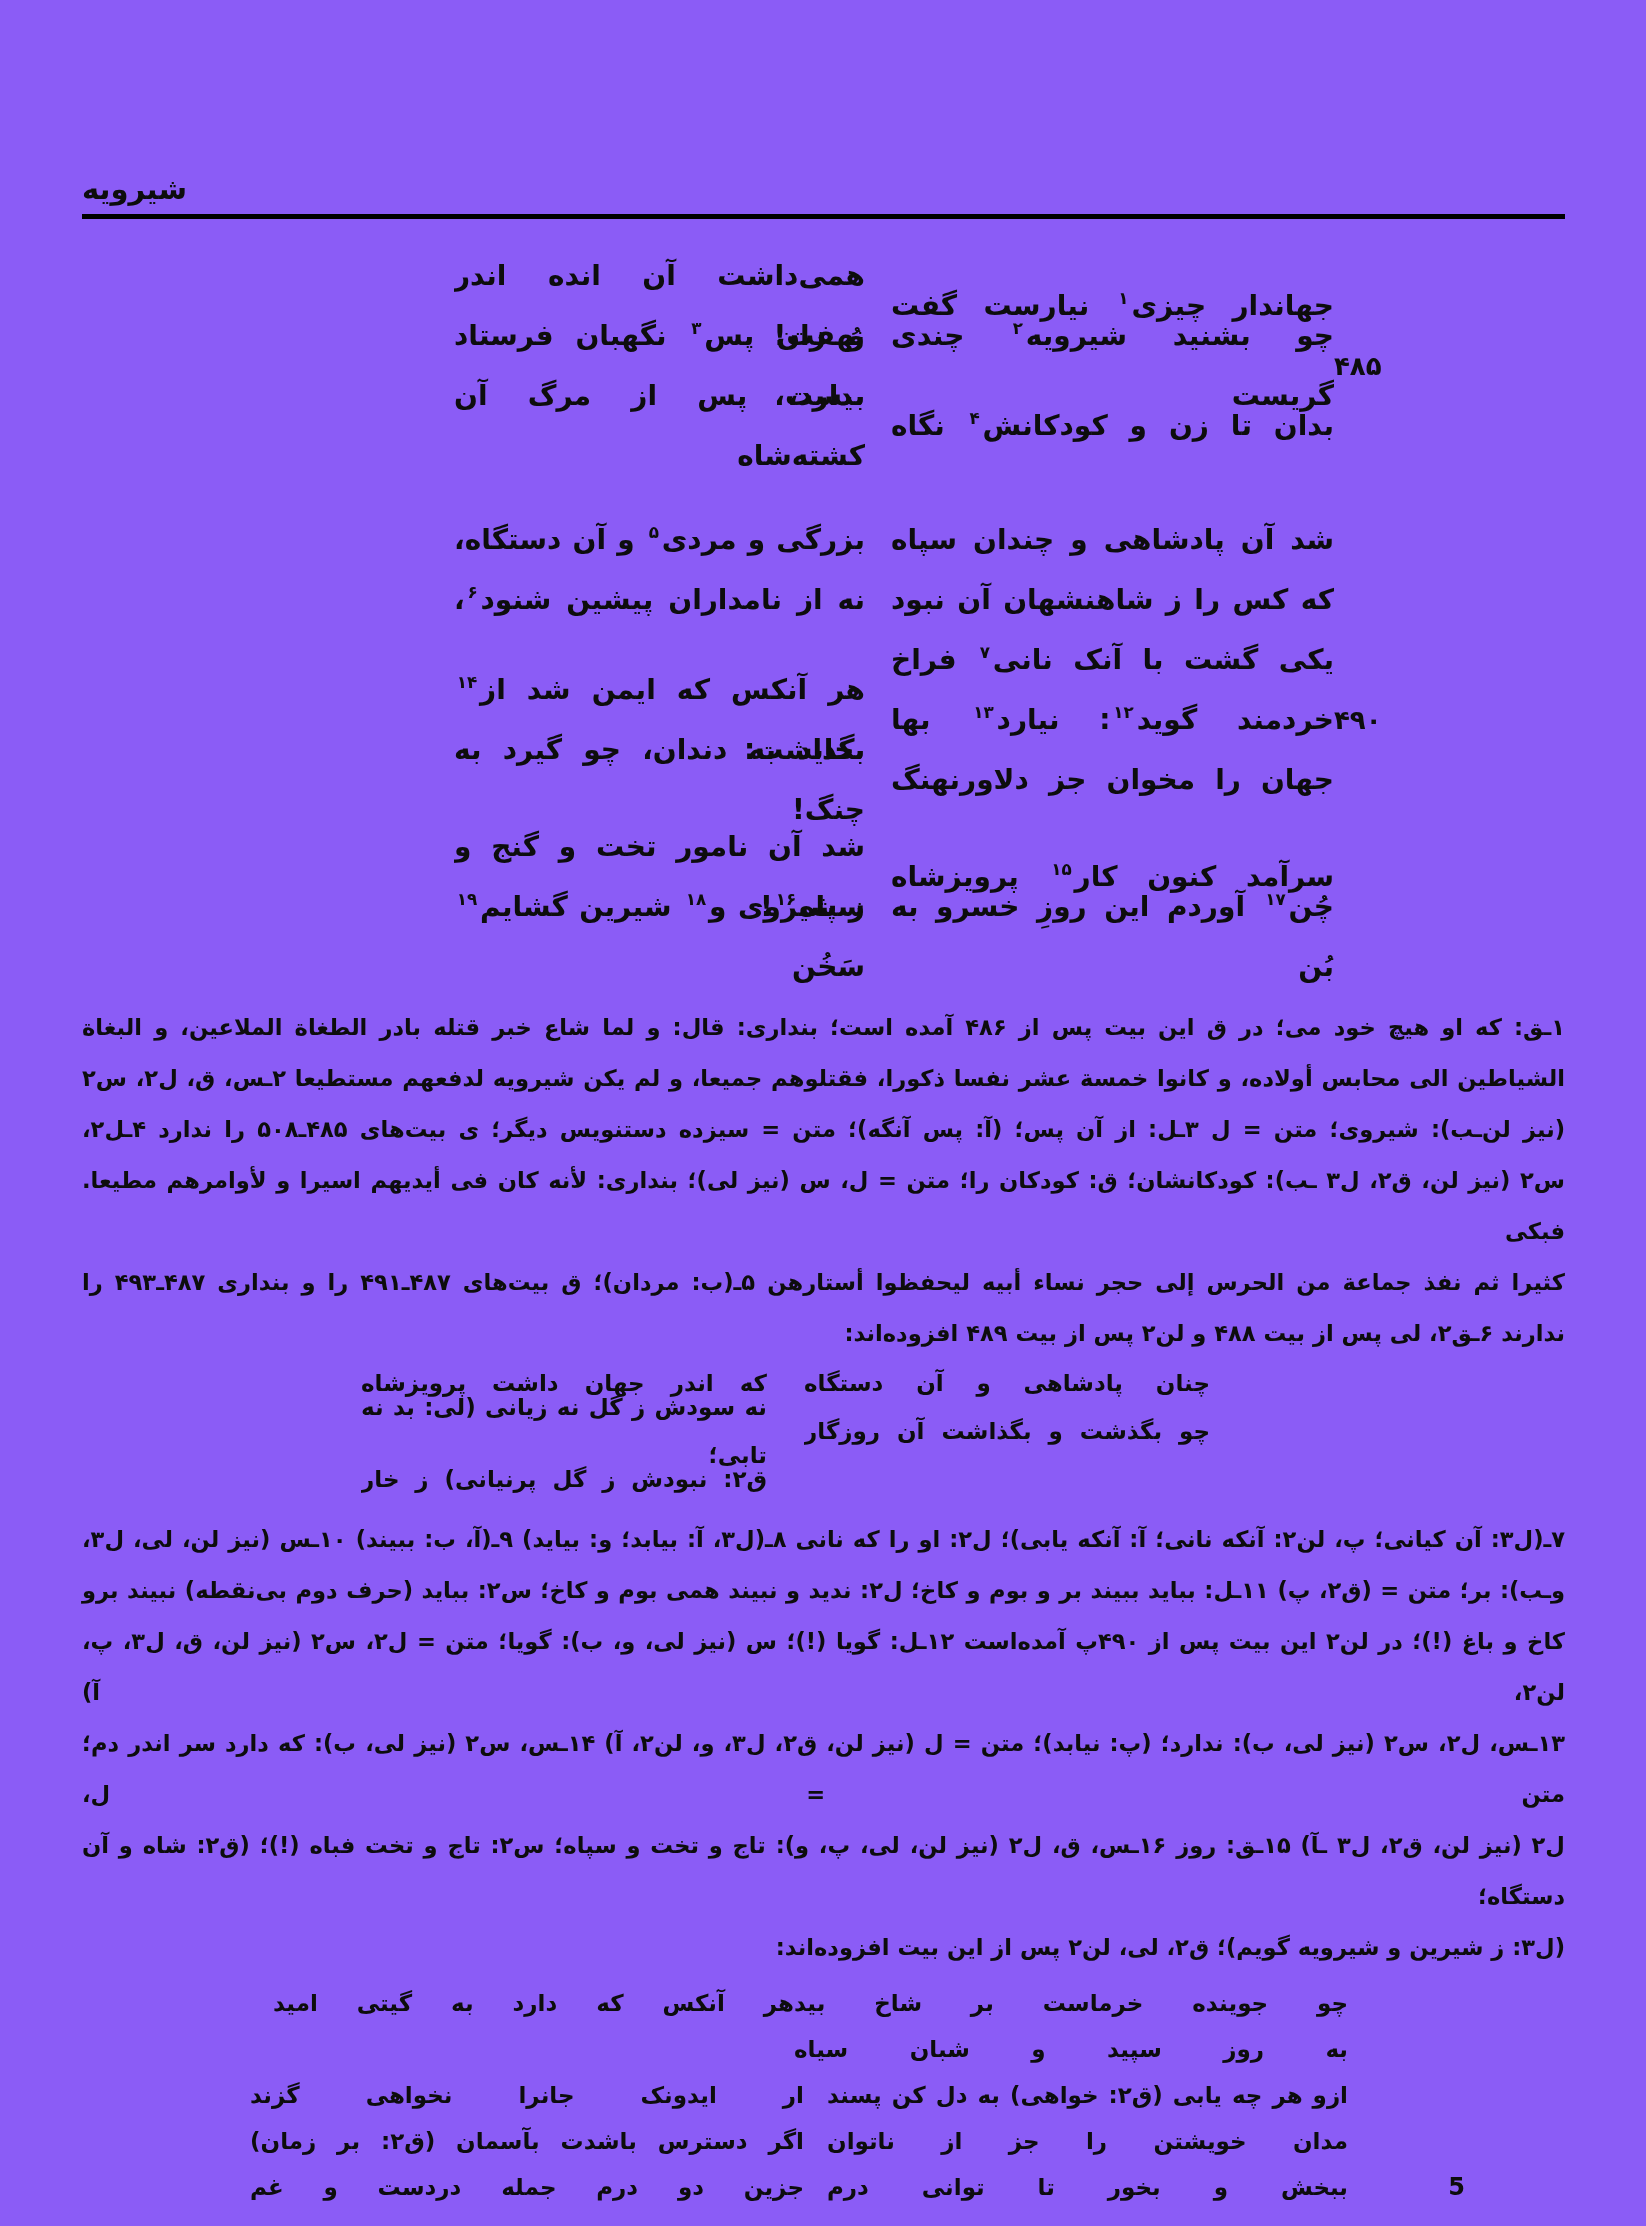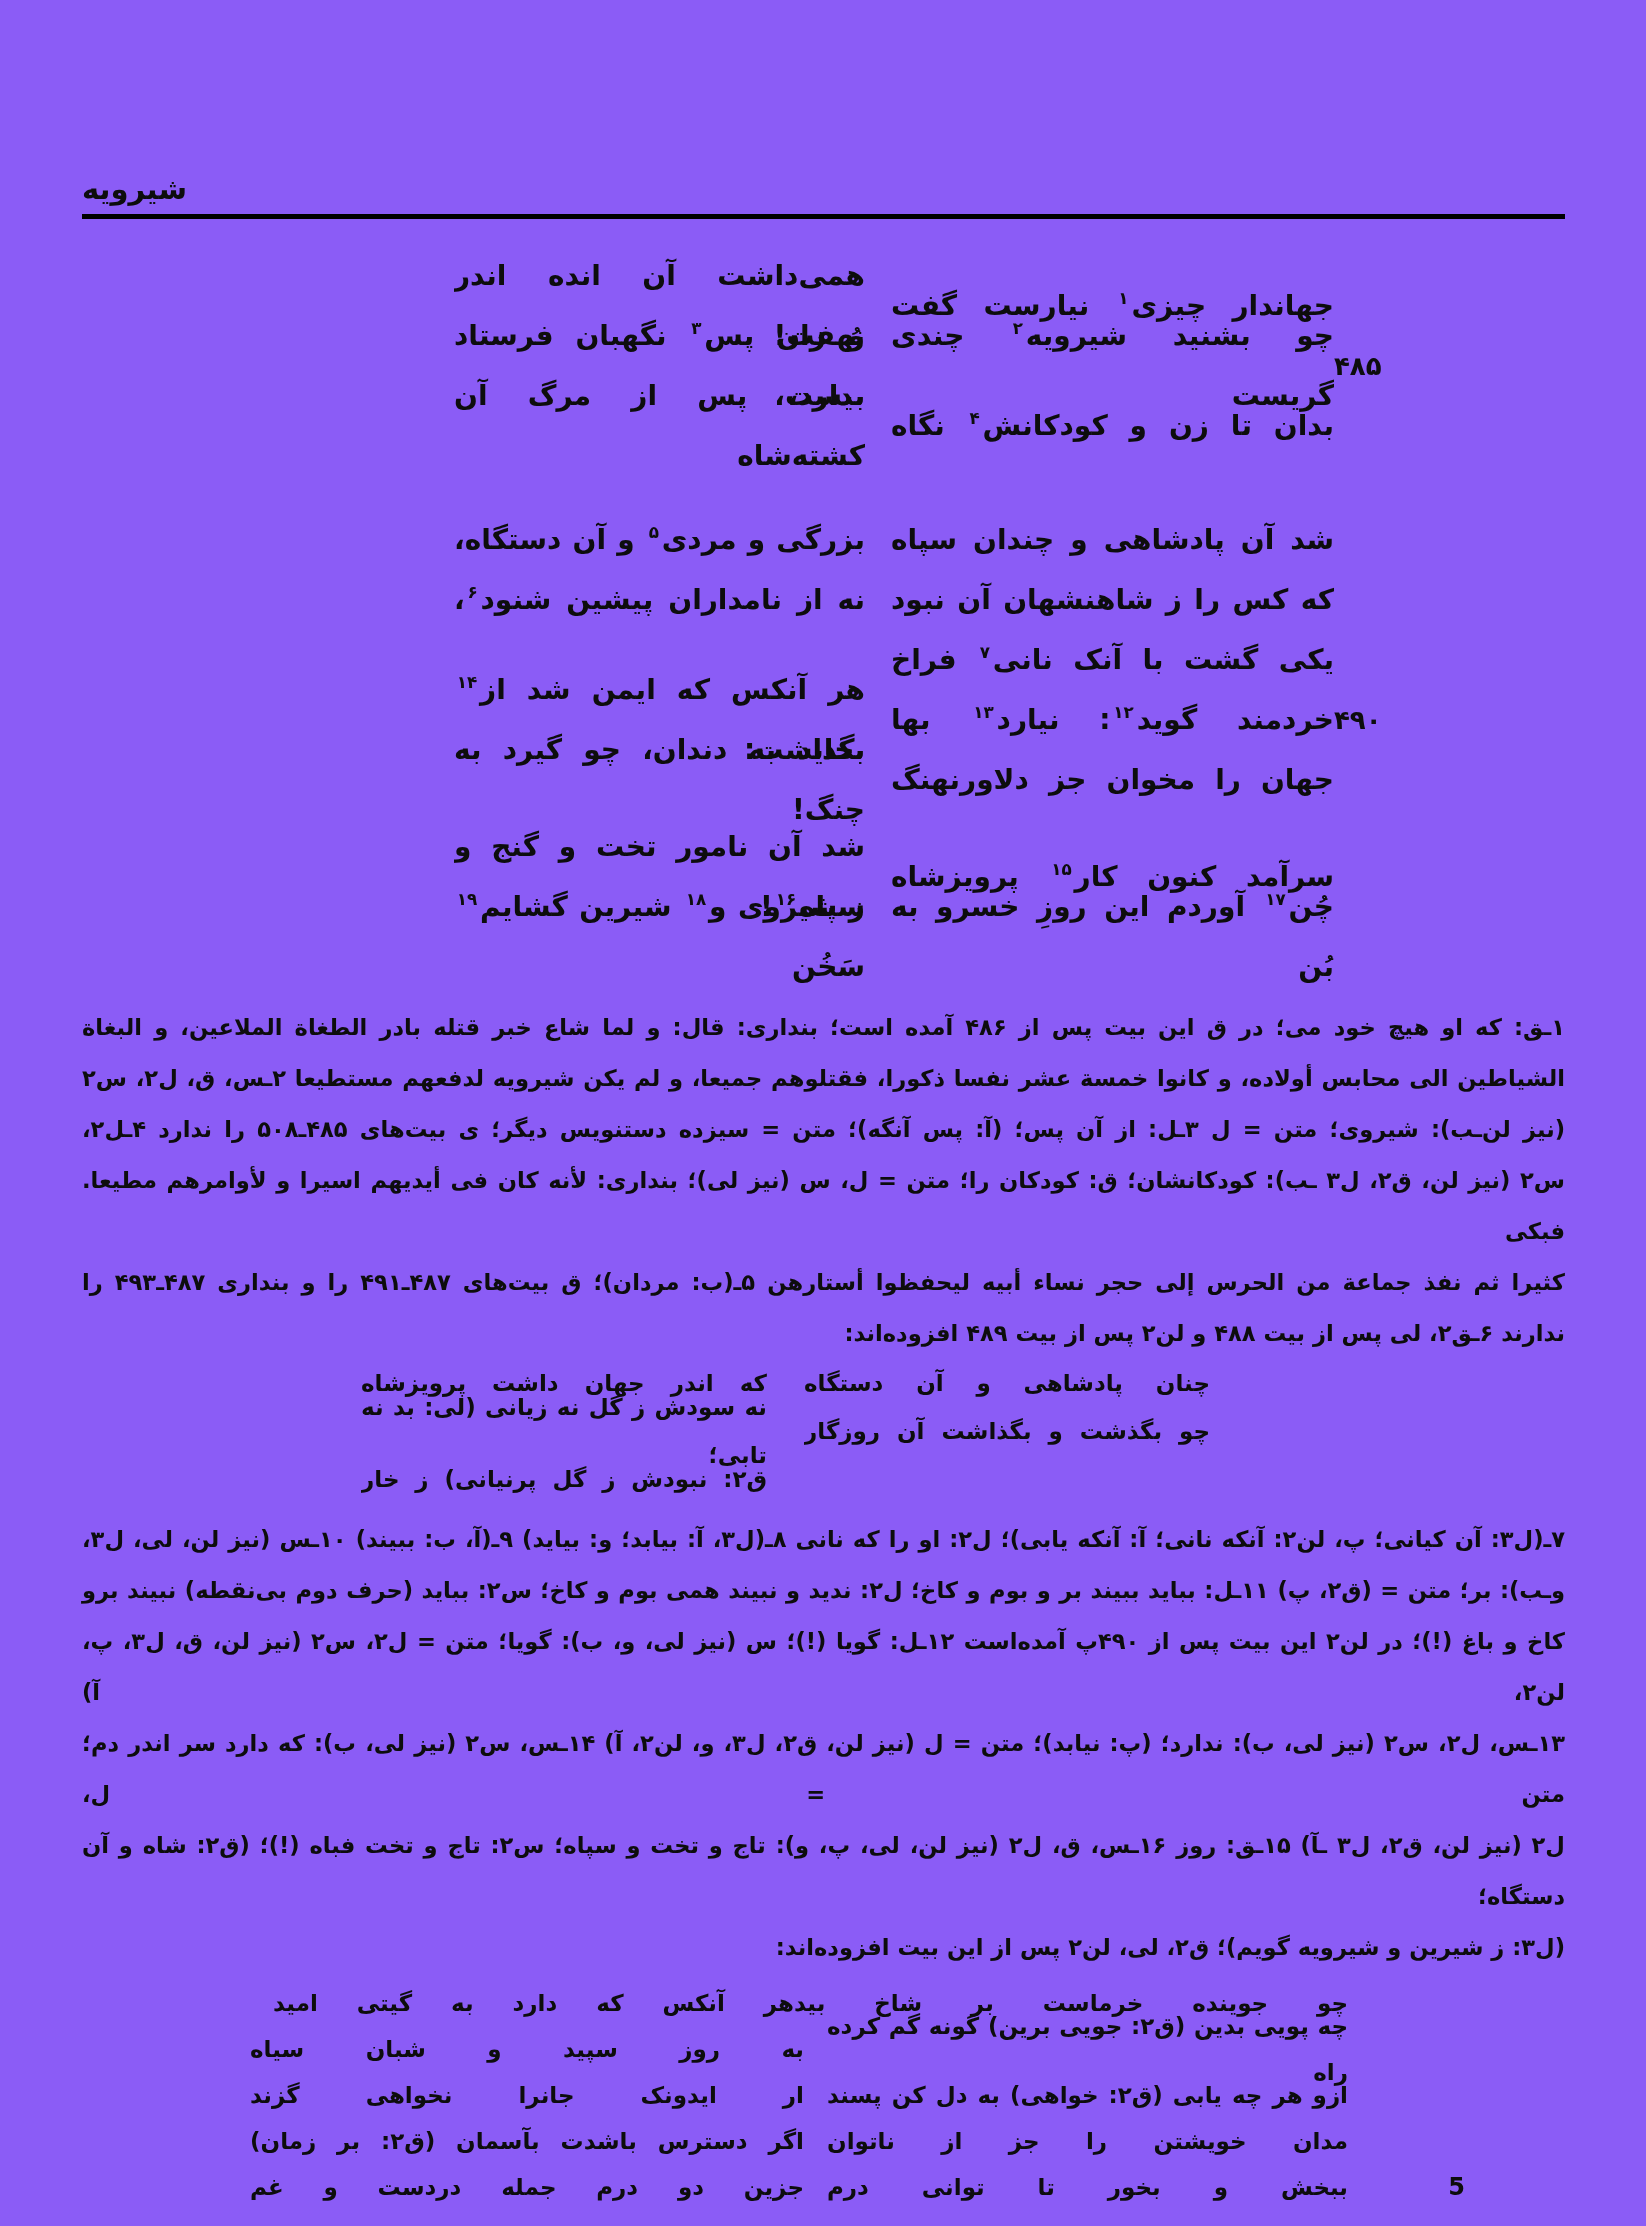--- a/index.html
+++ b/index.html
@@ -151,21 +151,20 @@
     </div>
 
     <div class="iv2">
       <div class="ivrow">
         <div class="ivnum"></div>
         <div class="hemi hemi-l">چو جوینده خرماست بر شاخ بید</div>
         <div class="hemi hemi-r">هر آنکس که دارد به گیتی امید</div>
       </div>
       <div class="ivrow">
         <div class="ivnum"></div>
-        <div class="hemi hemi-r">چه پویی بدین (ق۲: جویی برین) گونه گم کرده راه</div>
         <div class="hemi hemi-l">به روز سپید و شبان سیاه</div>
       </div>
       <div class="ivrow">
         <div class="ivnum"></div>
         <div class="hemi hemi-r">ازو هر چه یابی (ق۲: خواهی) به دل کن پسند</div>
         <div class="hemi hemi-l">ار ایدونک جانرا نخواهی گزند</div>
       </div>
       <div class="ivrow">
         <div class="ivnum"></div>
         <div class="hemi hemi-r">مدان خویشتن را جز از ناتوان</div>

